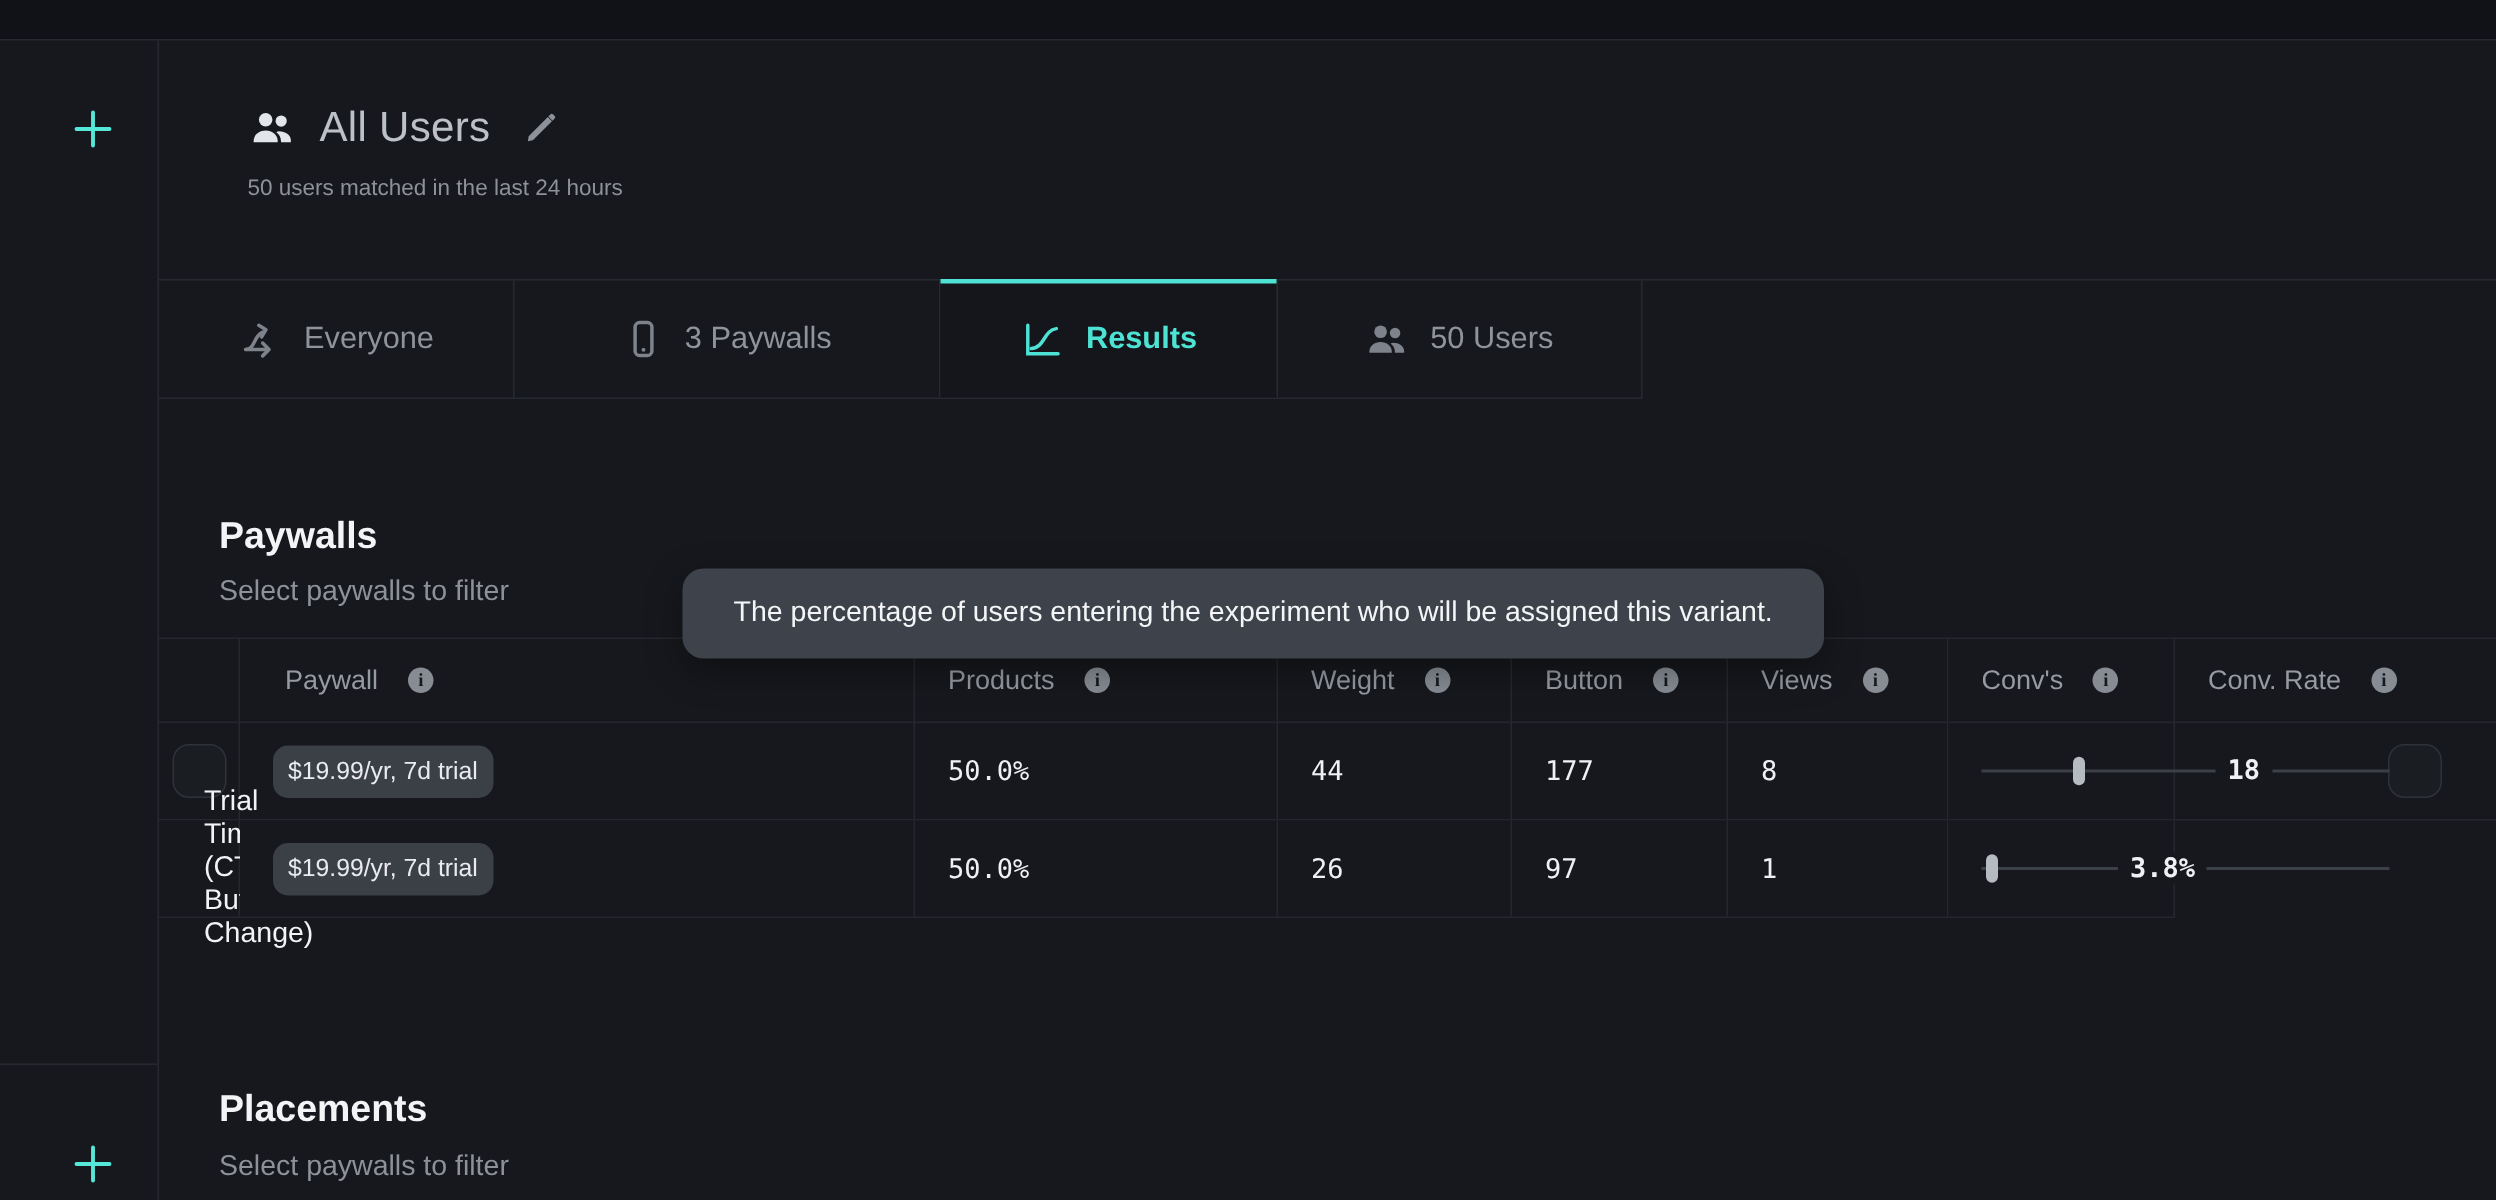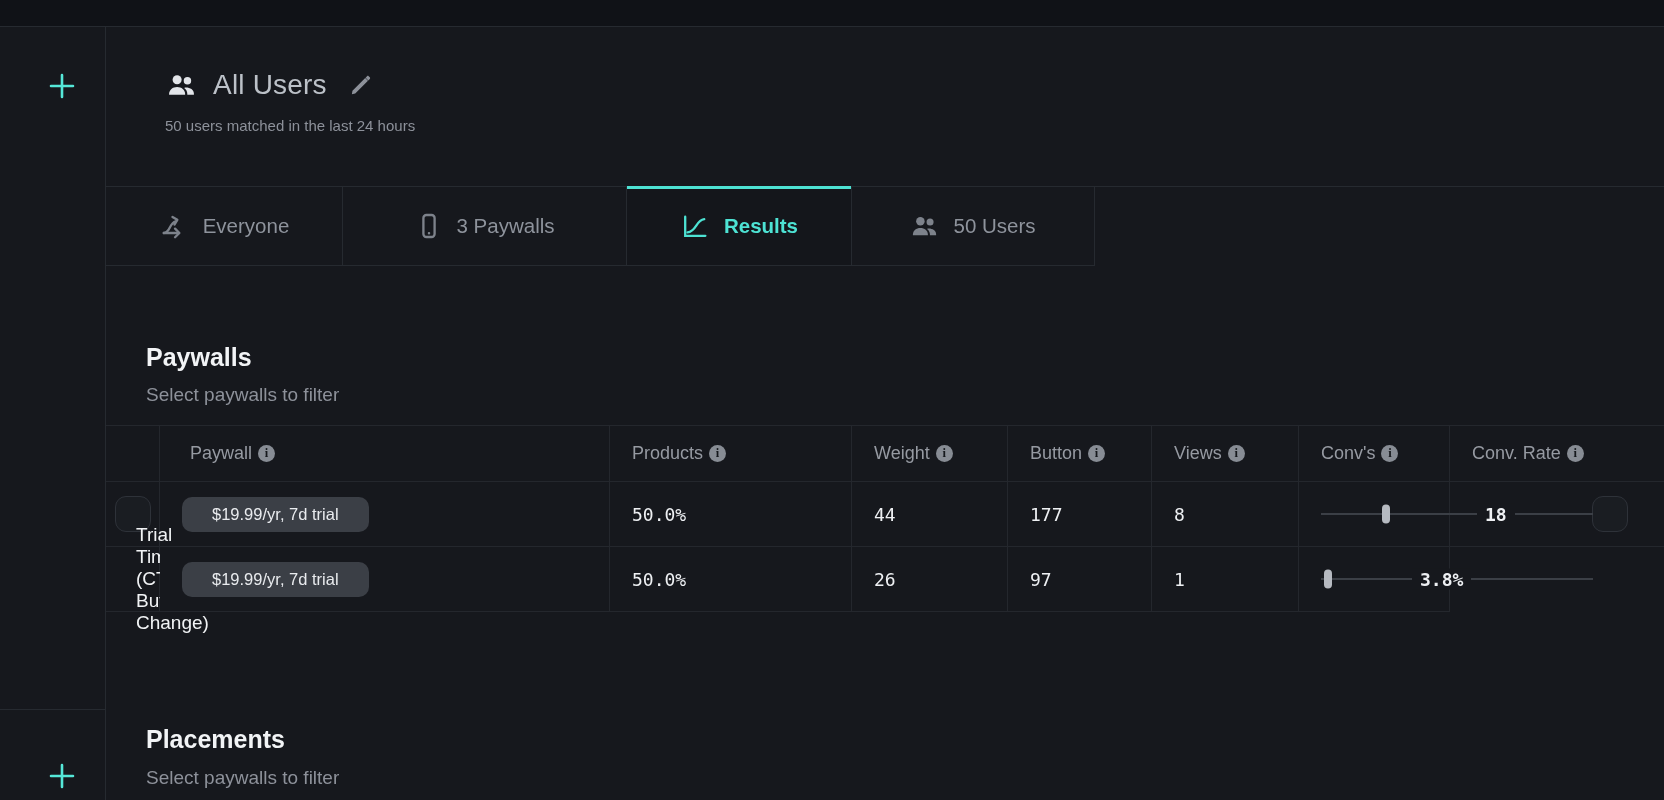--- a/index.html
+++ b/index.html
@@ -53,24 +53,24 @@
   .placements-title{top:698px}
   .placements-sub{top:740px}
 
   
   .tooltip{position:absolute;left:349px;top:352px;height:60px;line-height:60px;padding:0 34px;background:#3e434b;border-radius:14px;color:#f4f5f7;font-size:19px;font-weight:500;white-space:nowrap;z-index:6;box-shadow:0 8px 24px rgba(0,0,0,.35)}
 
   
   .ptable{position:absolute;left:0;top:398px;display:grid;grid-template-columns:54px 450px 242px 156px 144px 147px 151px 320px;grid-template-rows:56px 65px 65px;border-top:1px solid var(--tline)}
   .c{display:flex;align-items:center;border-right:1px solid var(--tline);border-bottom:1px solid var(--tline);padding-left:22px;background:var(--bg)}
   .c.center{justify-content:center;padding:0}
-  .c.h{color:var(--hdr);font-size:18px;gap:6px}
+  .c.h{color:var(--hdr);font-size:18px;gap:20px}
   .c.name{padding-left:30px;font-size:19px;font-weight:500;color:var(--txt)}
   .c.mono{font-family:"DejaVu Sans Mono",monospace;font-size:18px;color:#eef0f3}
-  .badge{background:#3b3f46;color:#e9ebee;font-size:16.5px;height:35px;display:flex;align-items:center;padding:0 30px;border-radius:10px}
+  .badge{background:#3b3f46;color:#e9ebee;font-size:16.5px;height:35px;display:flex;align-items:center;padding:0 10px;border-radius:10px}
   .info{display:inline-block;width:17px;height:17px;border-radius:50%;background:#878c94;color:#15181c;font-family:"Liberation Serif",serif;font-weight:700;font-size:12.5px;line-height:17px;text-align:center;cursor:pointer}
   .checkbox{width:36px;height:36px;border:1.5px solid #2e3239;border-radius:11px;background:#1a1d22;cursor:pointer}
 
   
   .c.rate{position:relative;padding:0}
   .rate-track{position:absolute;left:22px;top:50%;width:272px;height:2px;margin-top:-1px;background:#3b3f46}
   .rate-thumb{position:absolute;top:50%;transform:translateY(-50%);width:8px;height:19px;border-radius:4px;background:#b6bac1;cursor:grab}
   .rate-label{position:absolute;top:50%;transform:translateY(-50%);padding:0 8px;background:var(--bg);font-family:"DejaVu Sans Mono",monospace;font-size:18px;font-weight:700;color:#eef0f3;white-space:nowrap}
 
   svg{display:block}
@@ -168,20 +168,21 @@
           </span>
           <span class="tab-label">50 Users</span>
         </div>
 
       </div>
     </div>
 
     <h2 class="sec-title paywalls-title">Paywalls</h2>
     <div class="sec-sub paywalls-sub">Select paywalls to filter</div>
 
+    <div class="tooltip">The percentage of users entering the experiment who will be assigned this variant.</div>
 
     <div class="ptable">
 
       <div class="c h center"></div>
       <div class="c h" style="padding-left:30px">
         <span>Paywall</span>
         <span class="info">i</span>
       </div>
       <div class="c h">
         <span>Products</span>

